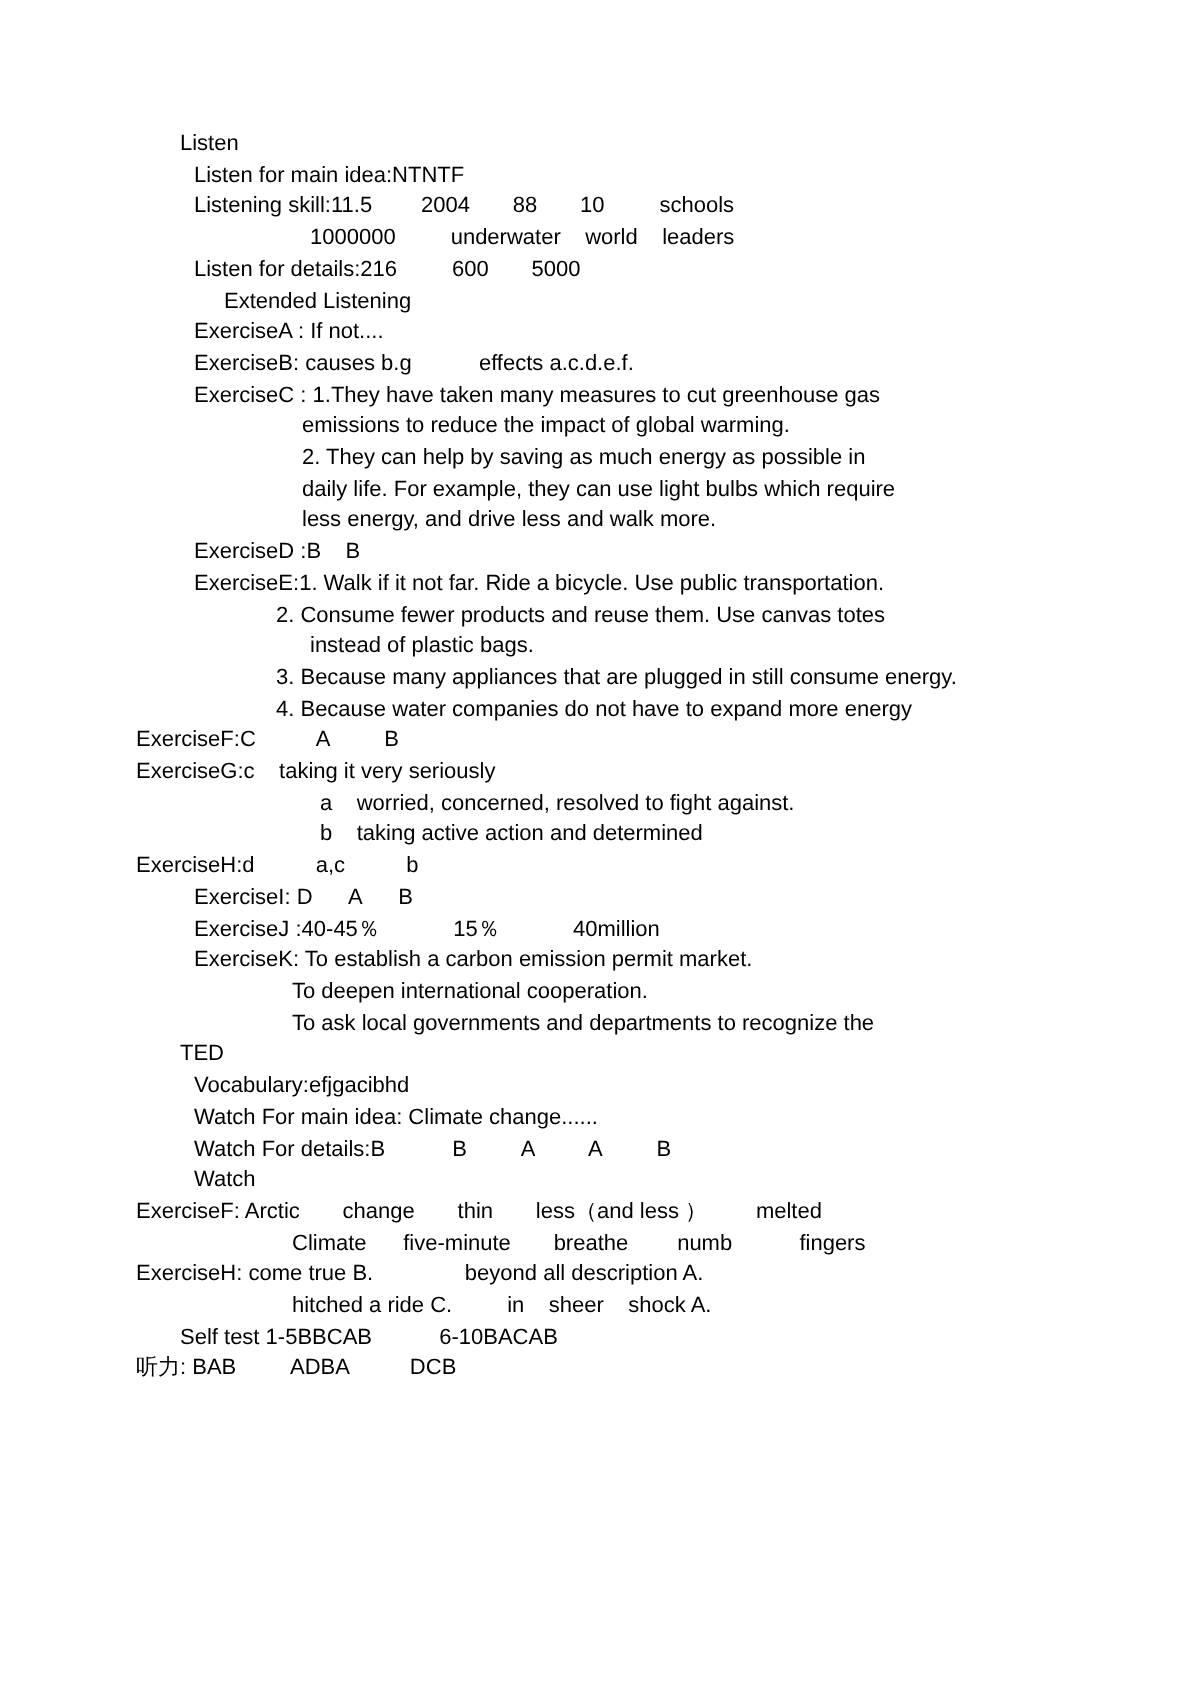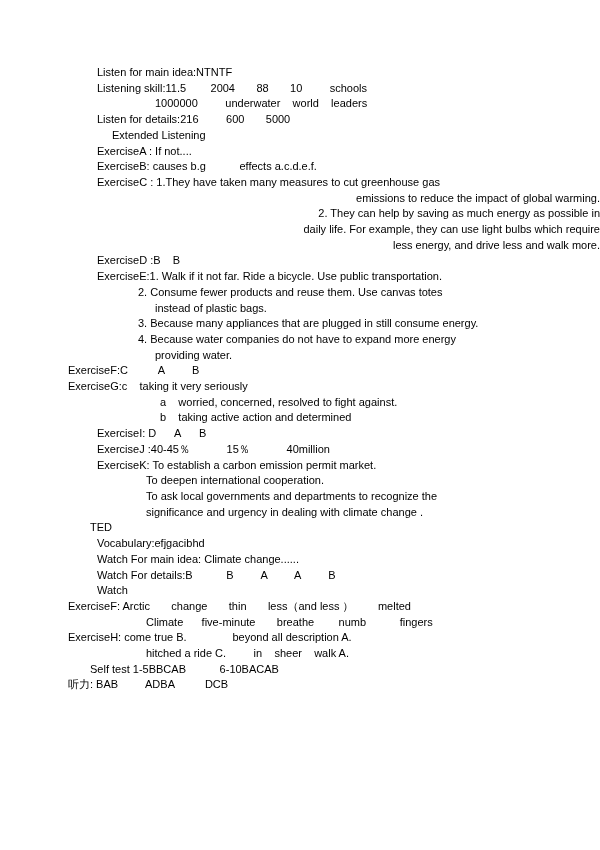--- a/index.html
+++ b/index.html
@@ -26,61 +26,61 @@
     color: #000000;
     white-space: pre;
   }
   
   .inA { margin-left: 112px; }   
   .inB { margin-left: 90px; }   
   .inC { margin-left: 97px; }   
   .inD { margin-left: 68px; }  
   .inE { margin-left: 138px; }  
   .inF { margin-left: 146px; }  
-  .inG { margin-left: 151px; text-align: right; }  
+  .inG { margin-left: 151px; }  
   .inH { margin-left: 155px; }  
   .inI { margin-left: 160px; }  
 </style>
 </head>
 <body>
 
 <div class="page">
+  <div class="line inB">Listen</div>
   <div class="line inC">Listen for main idea:NTNTF</div>
   <div class="line inC">Listening skill:11.5        2004       88       10         schools</div>
   <div class="line inH">1000000         underwater    world    leaders</div>
   <div class="line inC">Listen for details:216         600       5000</div>
   <div class="line inA">Extended Listening</div>
   <div class="line inC">ExerciseA : If not....</div>
   <div class="line inC">ExerciseB: causes b.g           effects a.c.d.e.f.</div>
   <div class="line inC">ExerciseC : 1.They have taken many measures to cut greenhouse gas</div>
   <div class="line inG">emissions to reduce the impact of global warming.</div>
   <div class="line inG">2. They can help by saving as much energy as possible in</div>
   <div class="line inG">daily life. For example, they can use light bulbs which require</div>
   <div class="line inG">less energy, and drive less and walk more.</div>
   <div class="line inC">ExerciseD :B    B</div>
   <div class="line inC">ExerciseE:1. Walk if it not far. Ride a bicycle. Use public transportation.</div>
   <div class="line inE">2. Consume fewer products and reuse them. Use canvas totes</div>
   <div class="line inH">instead of plastic bags.</div>
   <div class="line inE">3. Because many appliances that are plugged in still consume energy.</div>
   <div class="line inE">4. Because water companies do not have to expand more energy</div>
-  <div class="line inH">providing water.</div>
   <div class="line inD">ExerciseF:C          A         B</div>
   <div class="line inD">ExerciseG:c    taking it very seriously</div>
   <div class="line inI">a    worried, concerned, resolved to fight against.</div>
   <div class="line inI">b    taking active action and determined</div>
+  <div class="line inD">ExerciseH:d          a,c          b</div>
   <div class="line inC">ExerciseI: D      A      B</div>
   <div class="line inC">ExerciseJ :40-45％            15％            40million</div>
   <div class="line inC">ExerciseK: To establish a carbon emission permit market.</div>
   <div class="line inF">To deepen international cooperation.</div>
   <div class="line inF">To ask local governments and departments to recognize the</div>
-  <div class="line inF">significance and urgency in dealing with climate change .</div>
   <div class="line inB">TED</div>
   <div class="line inC">Vocabulary:efjgacibhd</div>
   <div class="line inC">Watch For main idea: Climate change......</div>
   <div class="line inC">Watch For details:B           B         A         A         B</div>
   <div class="line inC">Watch</div>
   <div class="line inD">ExerciseF: Arctic       change       thin       less（and less ）        melted</div>
   <div class="line inF">Climate      five-minute       breathe        numb           fingers</div>
   <div class="line inD">ExerciseH: come true B.               beyond all description A.</div>
-  <div class="line inF">hitched a ride C.         in    sheer    walk A.</div>
+  <div class="line inF">hitched a ride C.         in    sheer    shock A.</div>
   <div class="line inB">Self test 1-5BBCAB           6-10BACAB</div>
   <div class="line inD">听力: BAB         ADBA          DCB</div>
 </div>
 
 </body></html>

